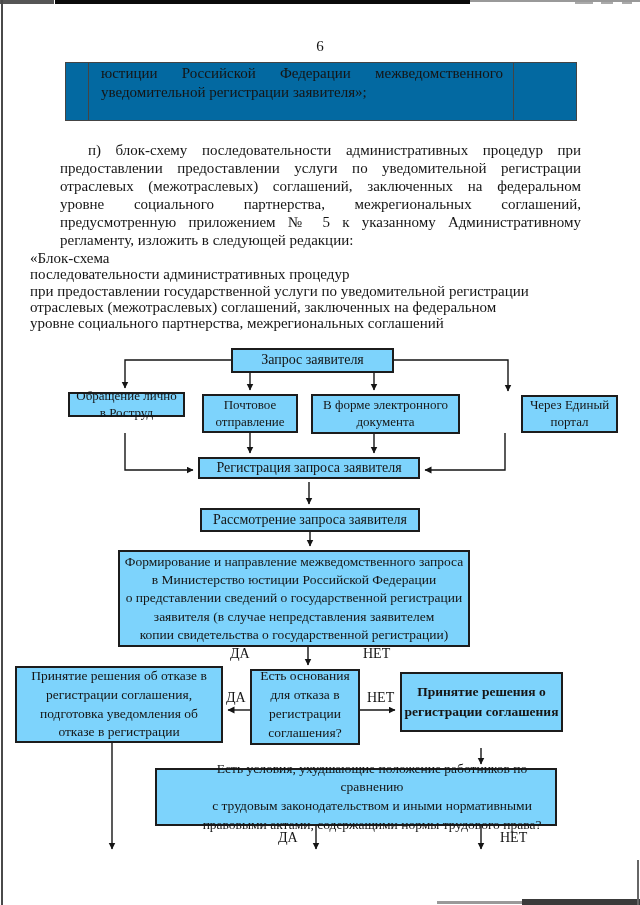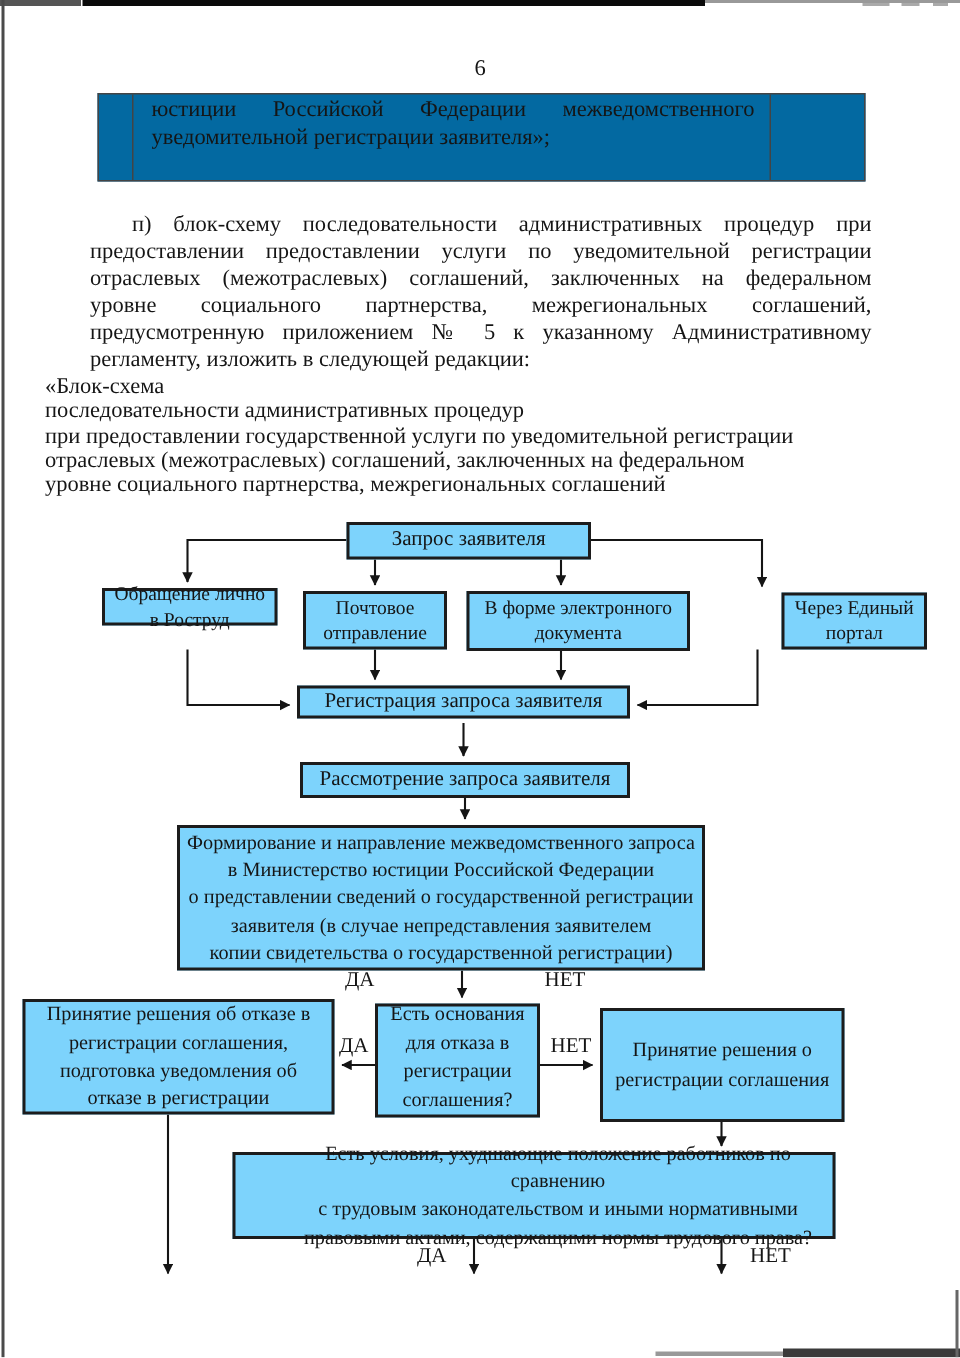--- a/index.html
+++ b/index.html
@@ -55,21 +55,21 @@
   .b-request    { left:231px; top:348px; width:163px; height:25px; font-size:14px; }
   .b-inperson   { left:68px;  top:392px; width:117px; height:25px; }
   .b-postal     { left:202px; top:394px; width:96px;  height:39px; }
   .b-electronic { left:311px; top:394px; width:149px; height:40px; }
   .b-portal     { left:477px; top:395px; width:97px;  height:38px;margin-left:44px; }
   .b-reg        { left:198px; top:457px; width:222px; height:22px; font-size:14px; }
   .b-review     { left:200px; top:508px; width:220px; height:24px; font-size:14px; }
   .b-inter      { left:118px; top:550px; width:352px; height:97px; font-size:13.5px; line-height:1.34; }
   .b-refuse     { left:15px;  top:666px; width:208px; height:77px; font-size:13.5px; line-height:1.4; }
   .b-grounds    { left:250px; top:669px; width:110px; height:76px; font-size:13.5px; line-height:1.4;align-items:flex-end; }
-  .b-approve    { left:400px; top:672px; width:163px; height:76px; font-size:13.5px; line-height:1.5; }
+  .b-approve    { left:400px; top:672px; width:163px; height:60px; font-size:13.5px; line-height:1.5;font-weight:bold; }
   .b-conditions { left:155px; top:768px; width:402px; height:58px; font-size:13.5px; line-height:1.38;padding-left:32px; }
 
   .lbl { position:absolute; z-index:2; font-size:14px; }
   .da-top  { left:230px; top:646px; }
   .net-top { left:363px; top:646px; }
   .da-mid  { left:226px; top:690px; }
   .net-mid { left:367px; top:690px; }
   .da-bot  { left:278px; top:830px; }
   .net-bot { left:500px; top:830px; }
 </style>

